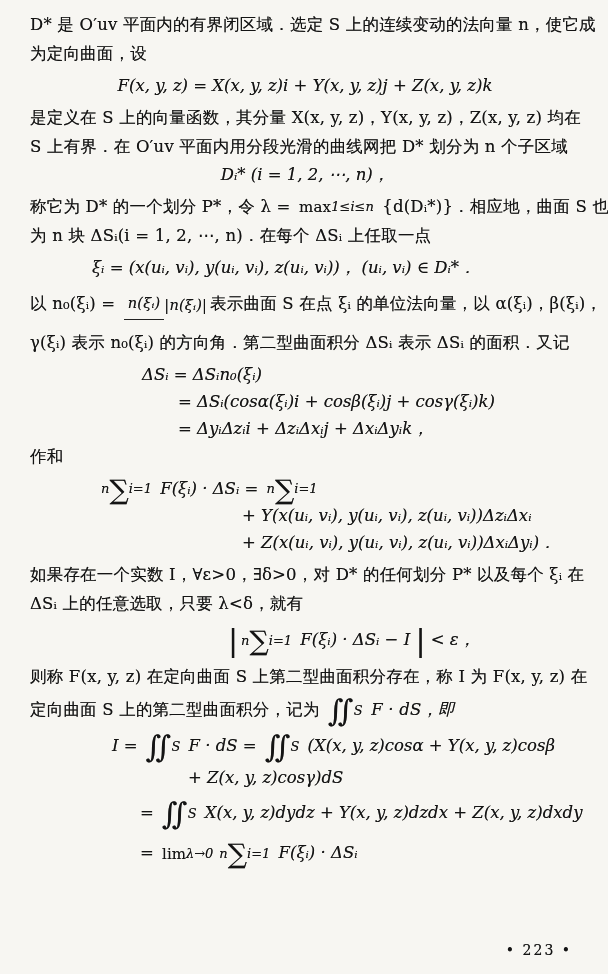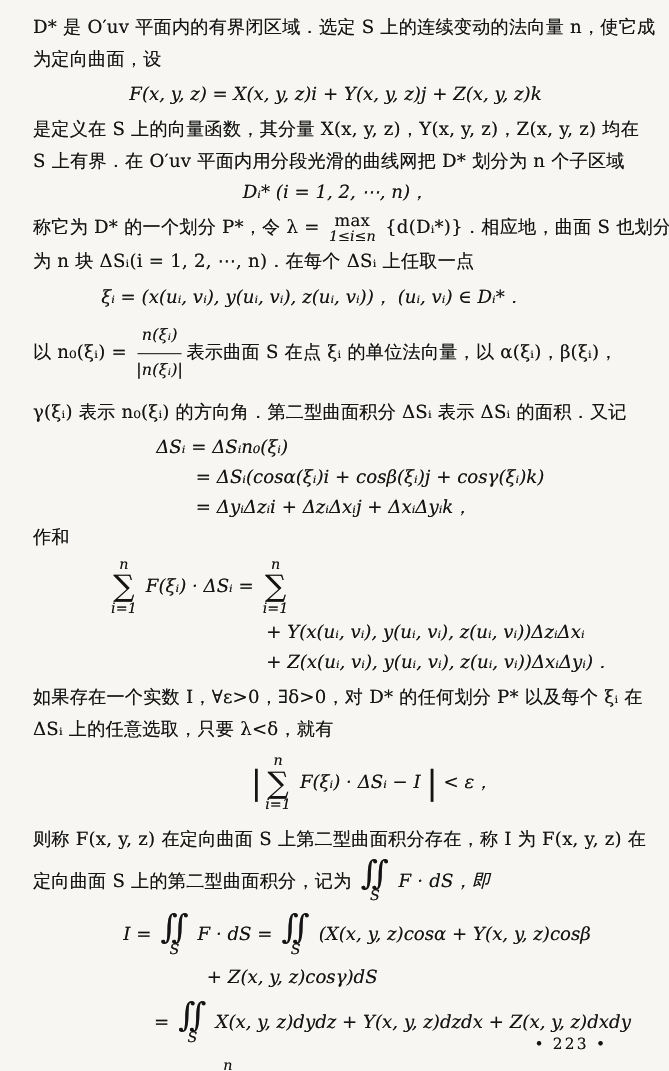--- a/index.html
+++ b/index.html
@@ -30,21 +30,21 @@
   .dline{
     font-size:16.5px;
     line-height:27px;
     white-space:nowrap;
   }
   .center{text-align:center;}
   .bold{font-weight:normal;}
   
   .op{
     display:inline-flex;
-    flex-direction:column;
+    flex-direction:row;
     align-items:center;
     vertical-align:middle;
     line-height:1;
     margin:0 3px;
   }
   .op .sm{
     font-size:13px;
     font-style:italic;
     line-height:1.1;
     letter-spacing:0;
@@ -59,40 +59,39 @@
     font-style:normal;
     line-height:0.95;
   }
   .iint-sym{
     font-size:30px;
     font-style:normal;
     line-height:0.9;
   }
   .frac{
     display:inline-flex;
-    flex-direction:column;
     align-items:center;
     vertical-align:middle;
     font-size:14.5px;
     margin:0 3px;
   }
   .frac .num{
     border-bottom:1.3px solid #222;
     padding:0 4px 1px 4px;
   }
   .frac .den{padding-top:1px;}
   .bigbar{
     font-size:30px;
     font-style:normal;
     vertical-align:middle;
     line-height:0.9;
   }
   .pageno{
     position:absolute;
-    right:56px;
+    right:36px;
     bottom:16px;
     font-size:14px;
     letter-spacing:2px;
   }
   .mt4{margin-top:4px;}
   .mt8{margin-top:8px;}
   .mt12{margin-top:12px;}
 </style>
 </head>
 <body>

